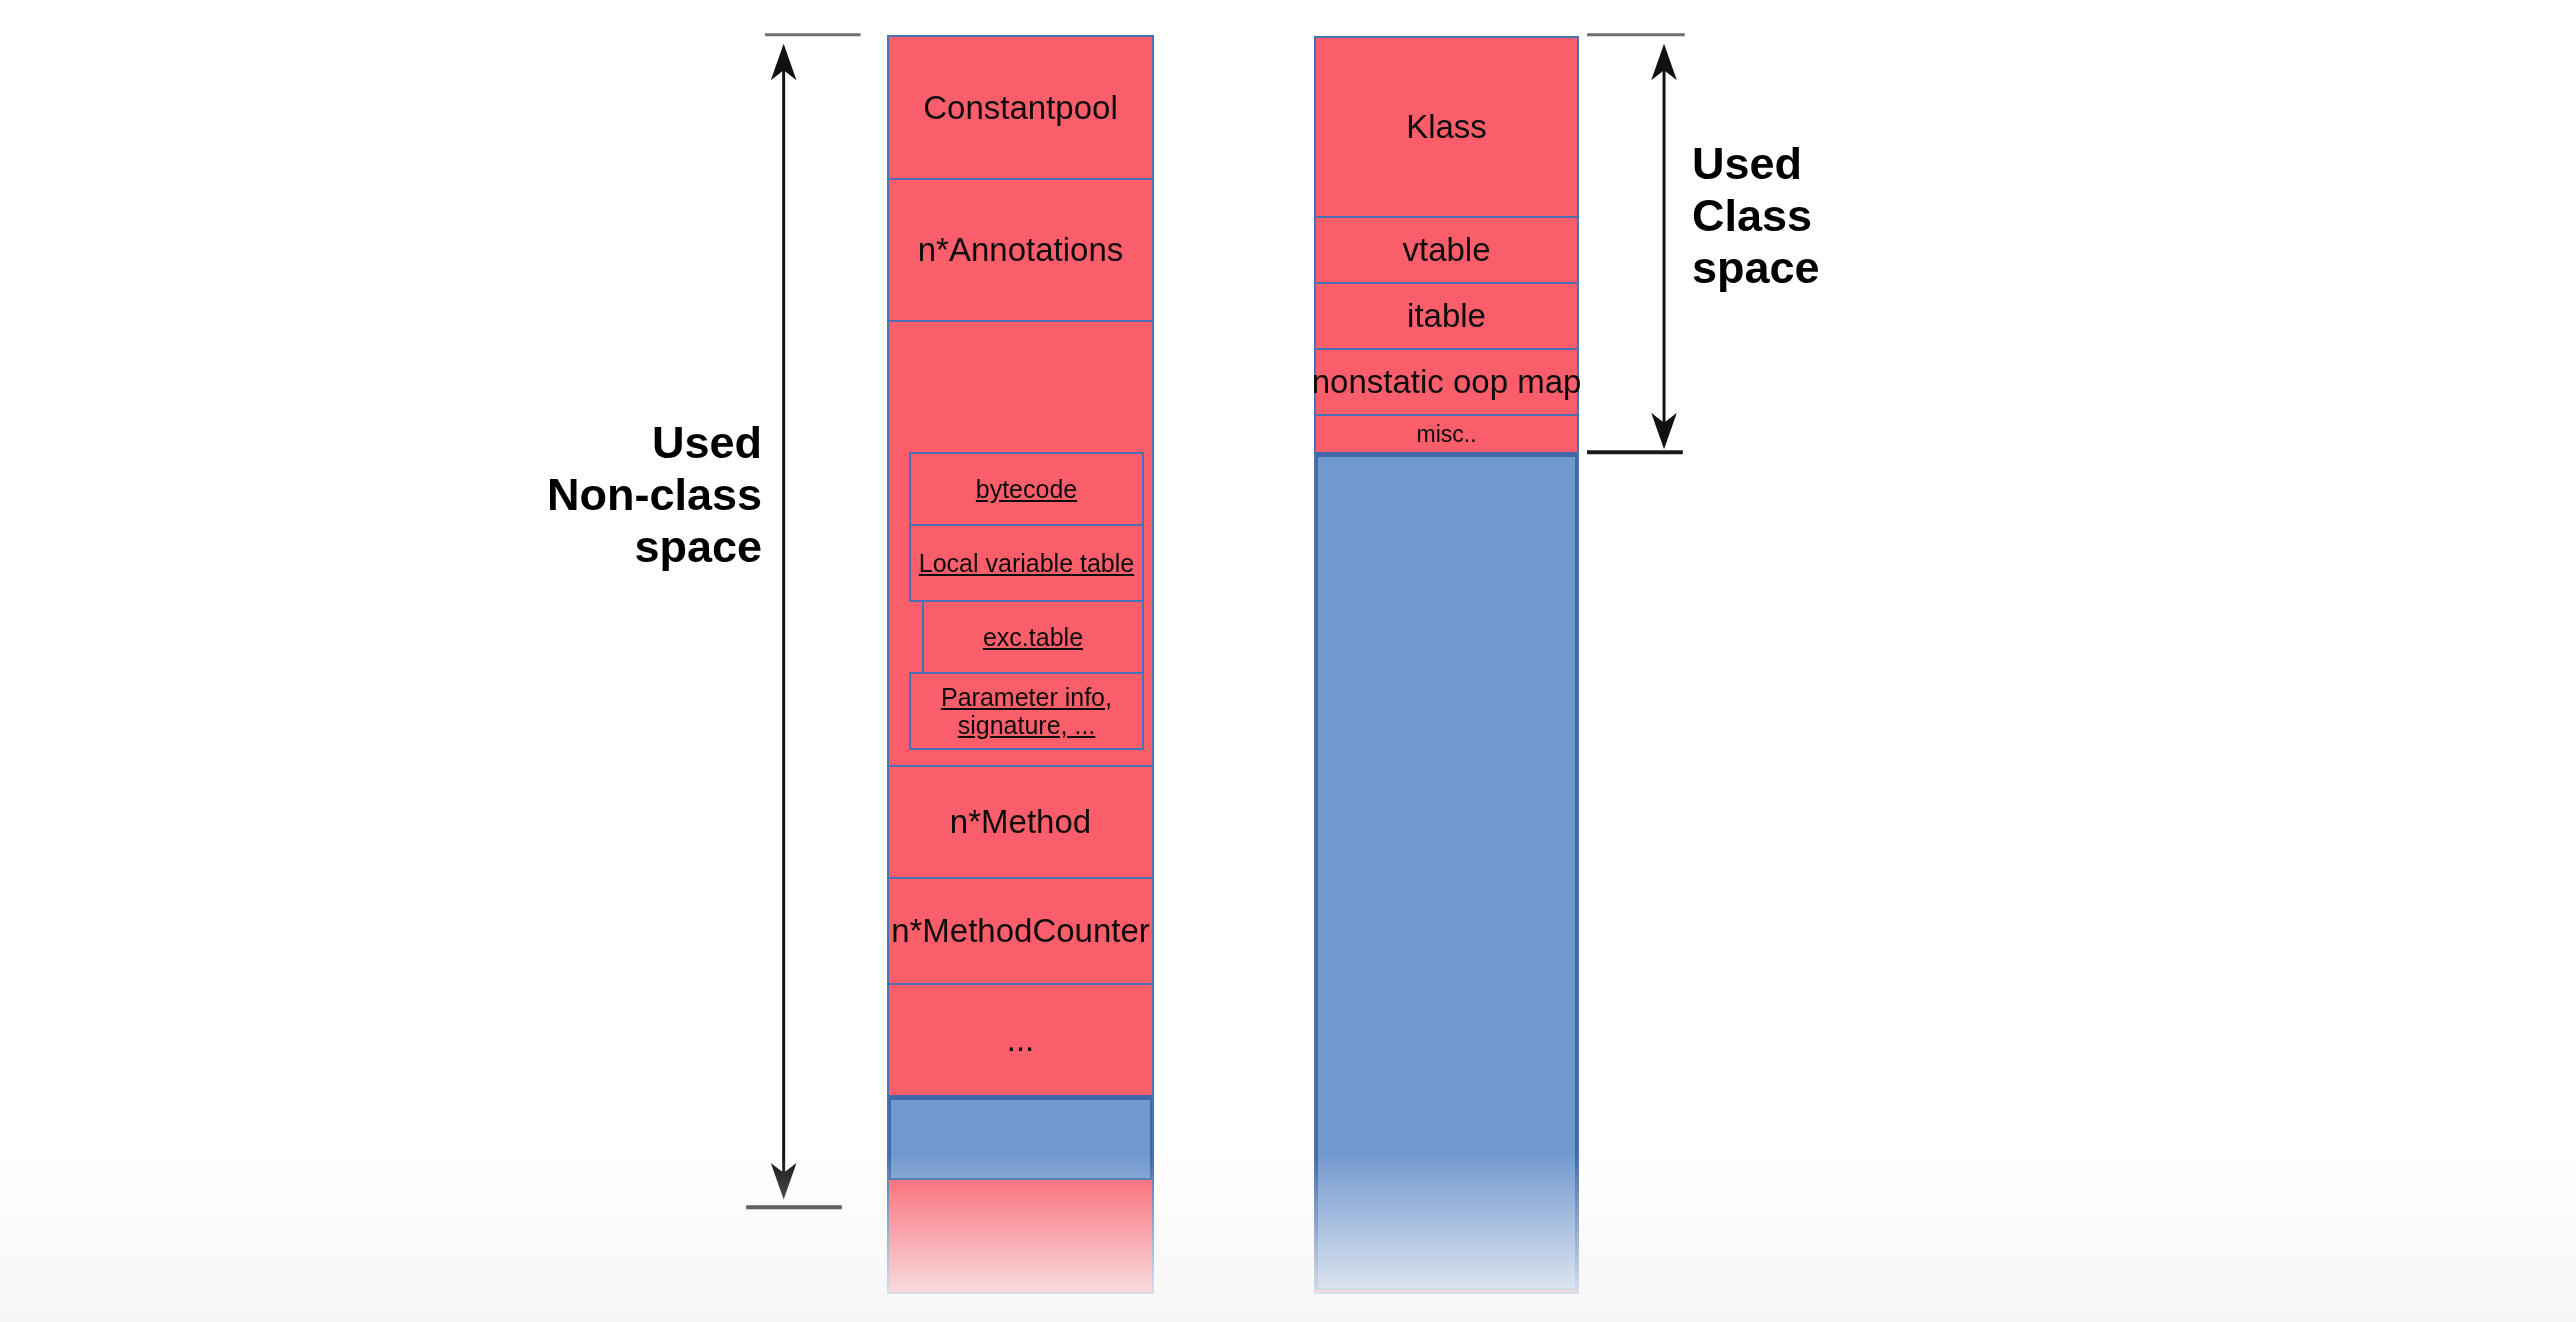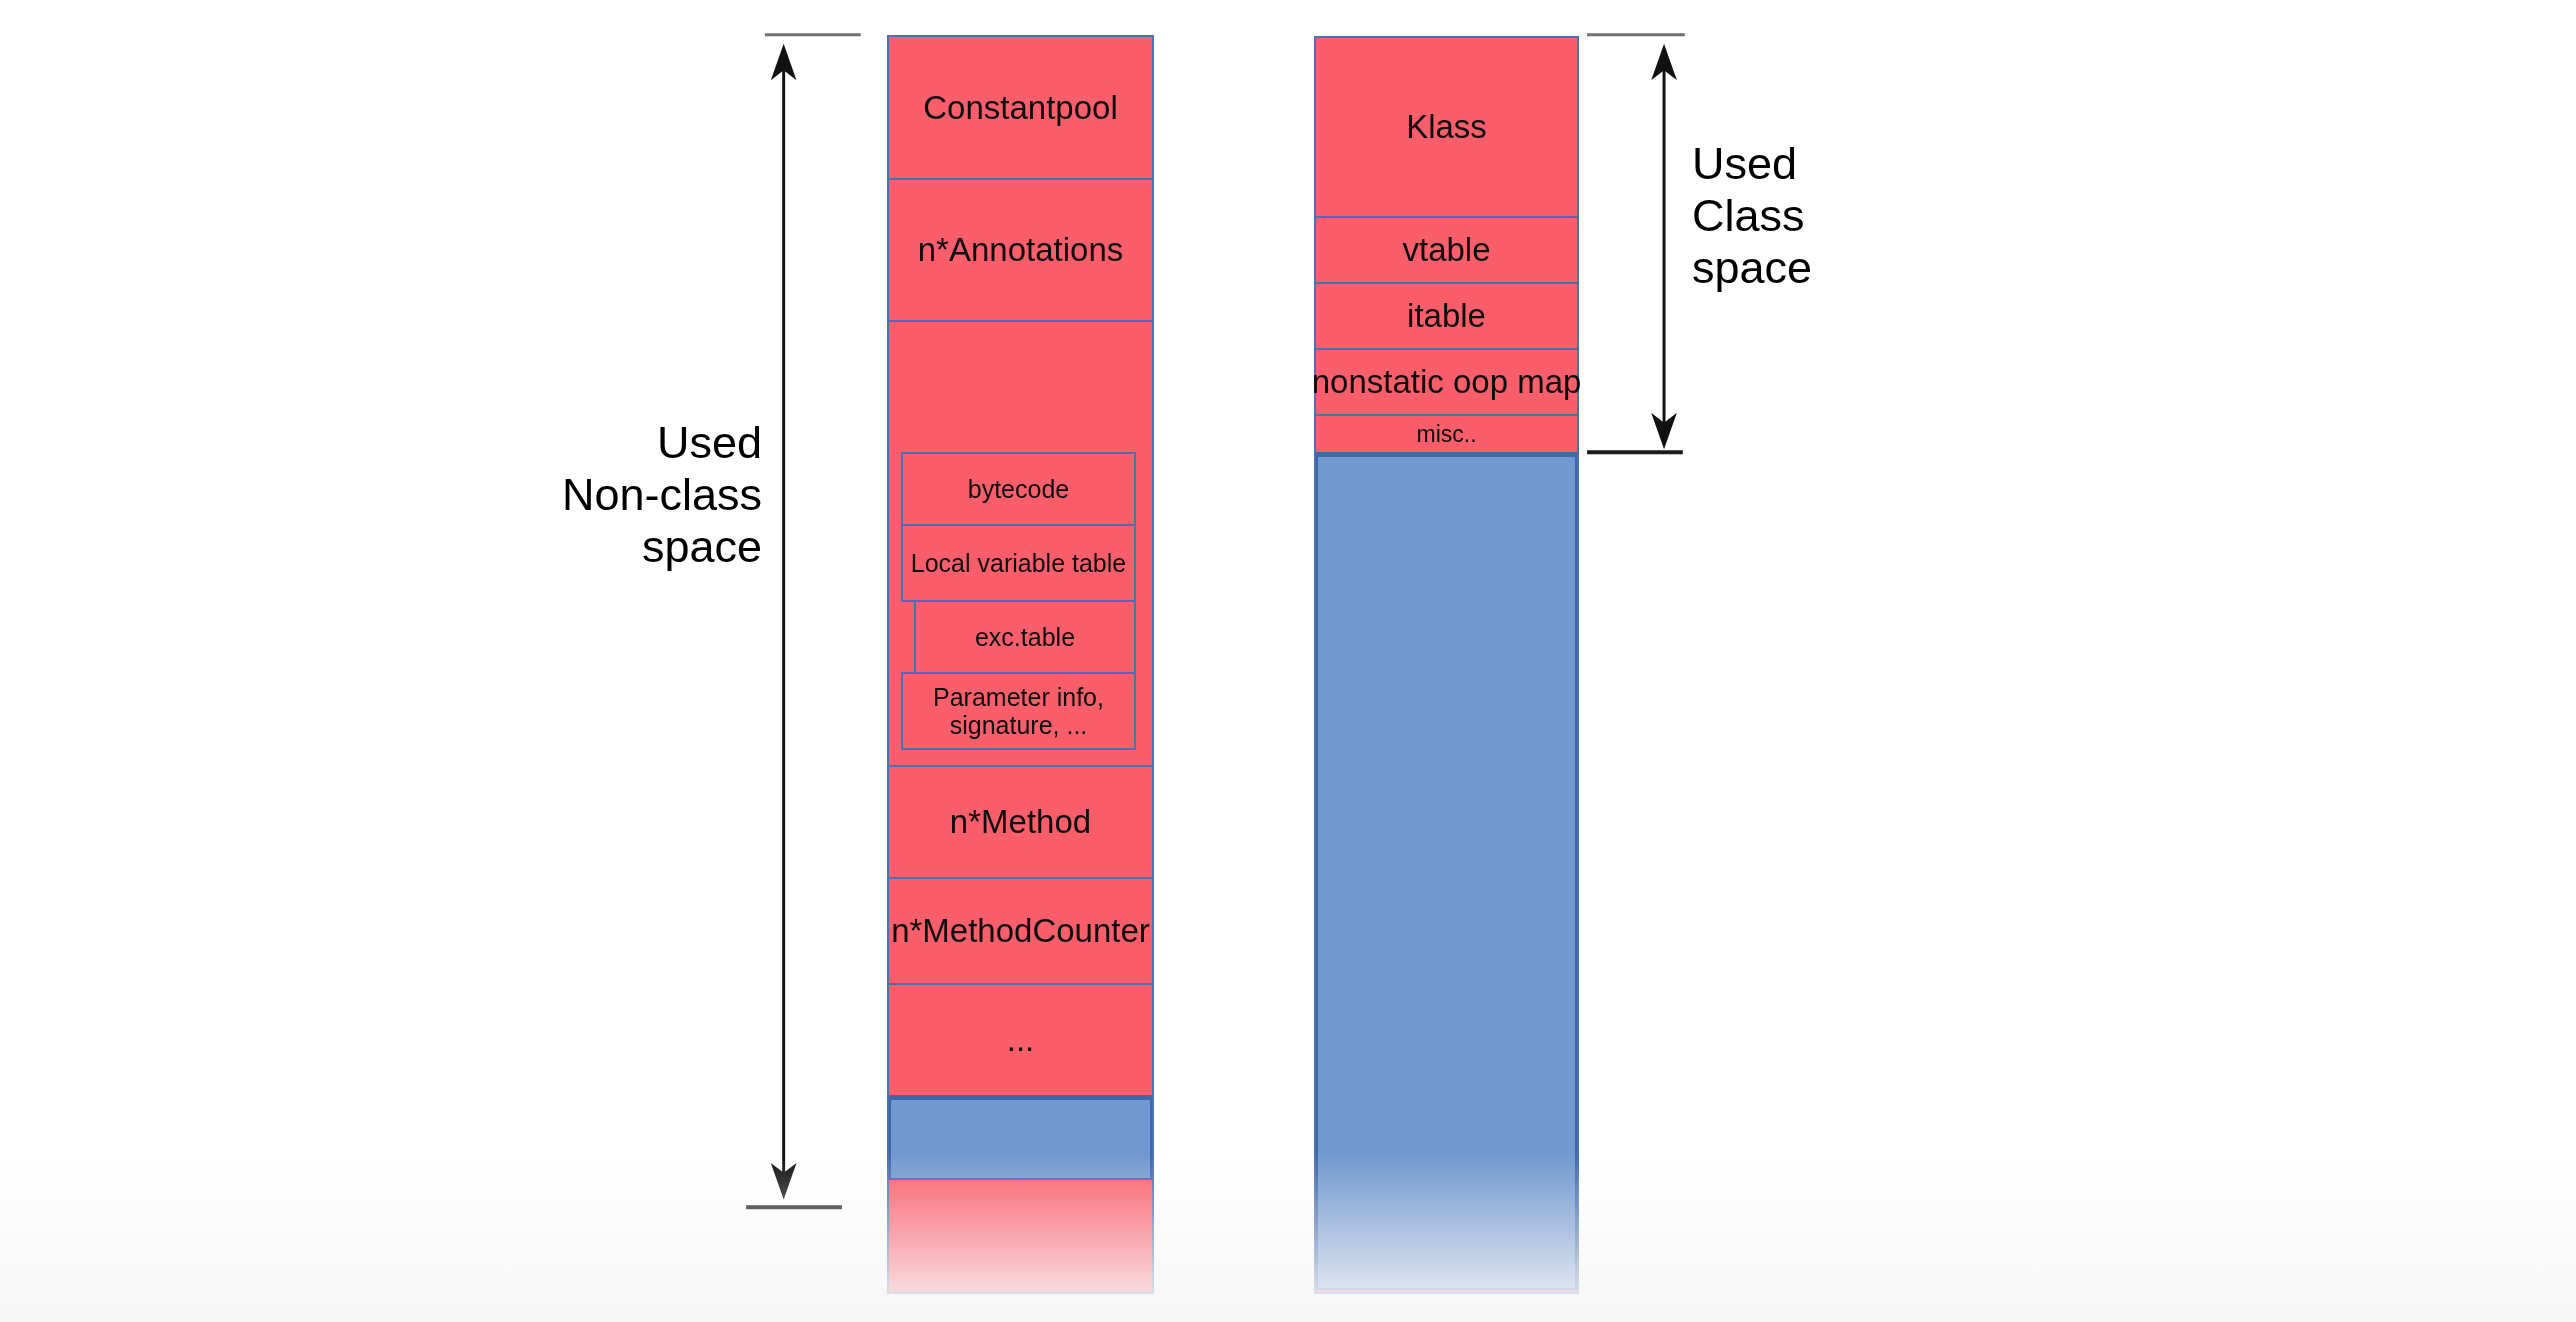--- a/index.html
+++ b/index.html
@@ -49,43 +49,45 @@
   .sub-label {
     position: absolute;
     left: 0; right: 0; top: 0;
     height: 130px;
     display: flex;
     align-items: center;
     justify-content: center;
   }
   .nested-stack {
     position: absolute;
-    left: 12px;
+    left: 20px;
     top: 130px;
     width: 235px;
+    text-decoration: underline;
   }
   .nested {
     box-sizing: border-box;
     border: 2px solid #4a71b3;
     background: #fb5e6b;
     display: flex;
     flex-direction: column;
     align-items: center;
     justify-content: center;
     font-size: 25px;
     line-height: 1.14;
     white-space: nowrap;
     text-align: center;
   }
   .nested + .nested { margin-top: -2px; }
   .axis-label {
     position: absolute;
     font-size: 45px;
     line-height: 52px;
     color: #000;
+    font-weight: bold;
   }
   .axis-label span { display: block; }
   #nonclass-label { text-align: right; }
   #class-label { text-align: left; }
   svg { position: absolute; left: 0; top: 0; }
 </style>
 </head>
 <body>
 
 <div id="canvas">

